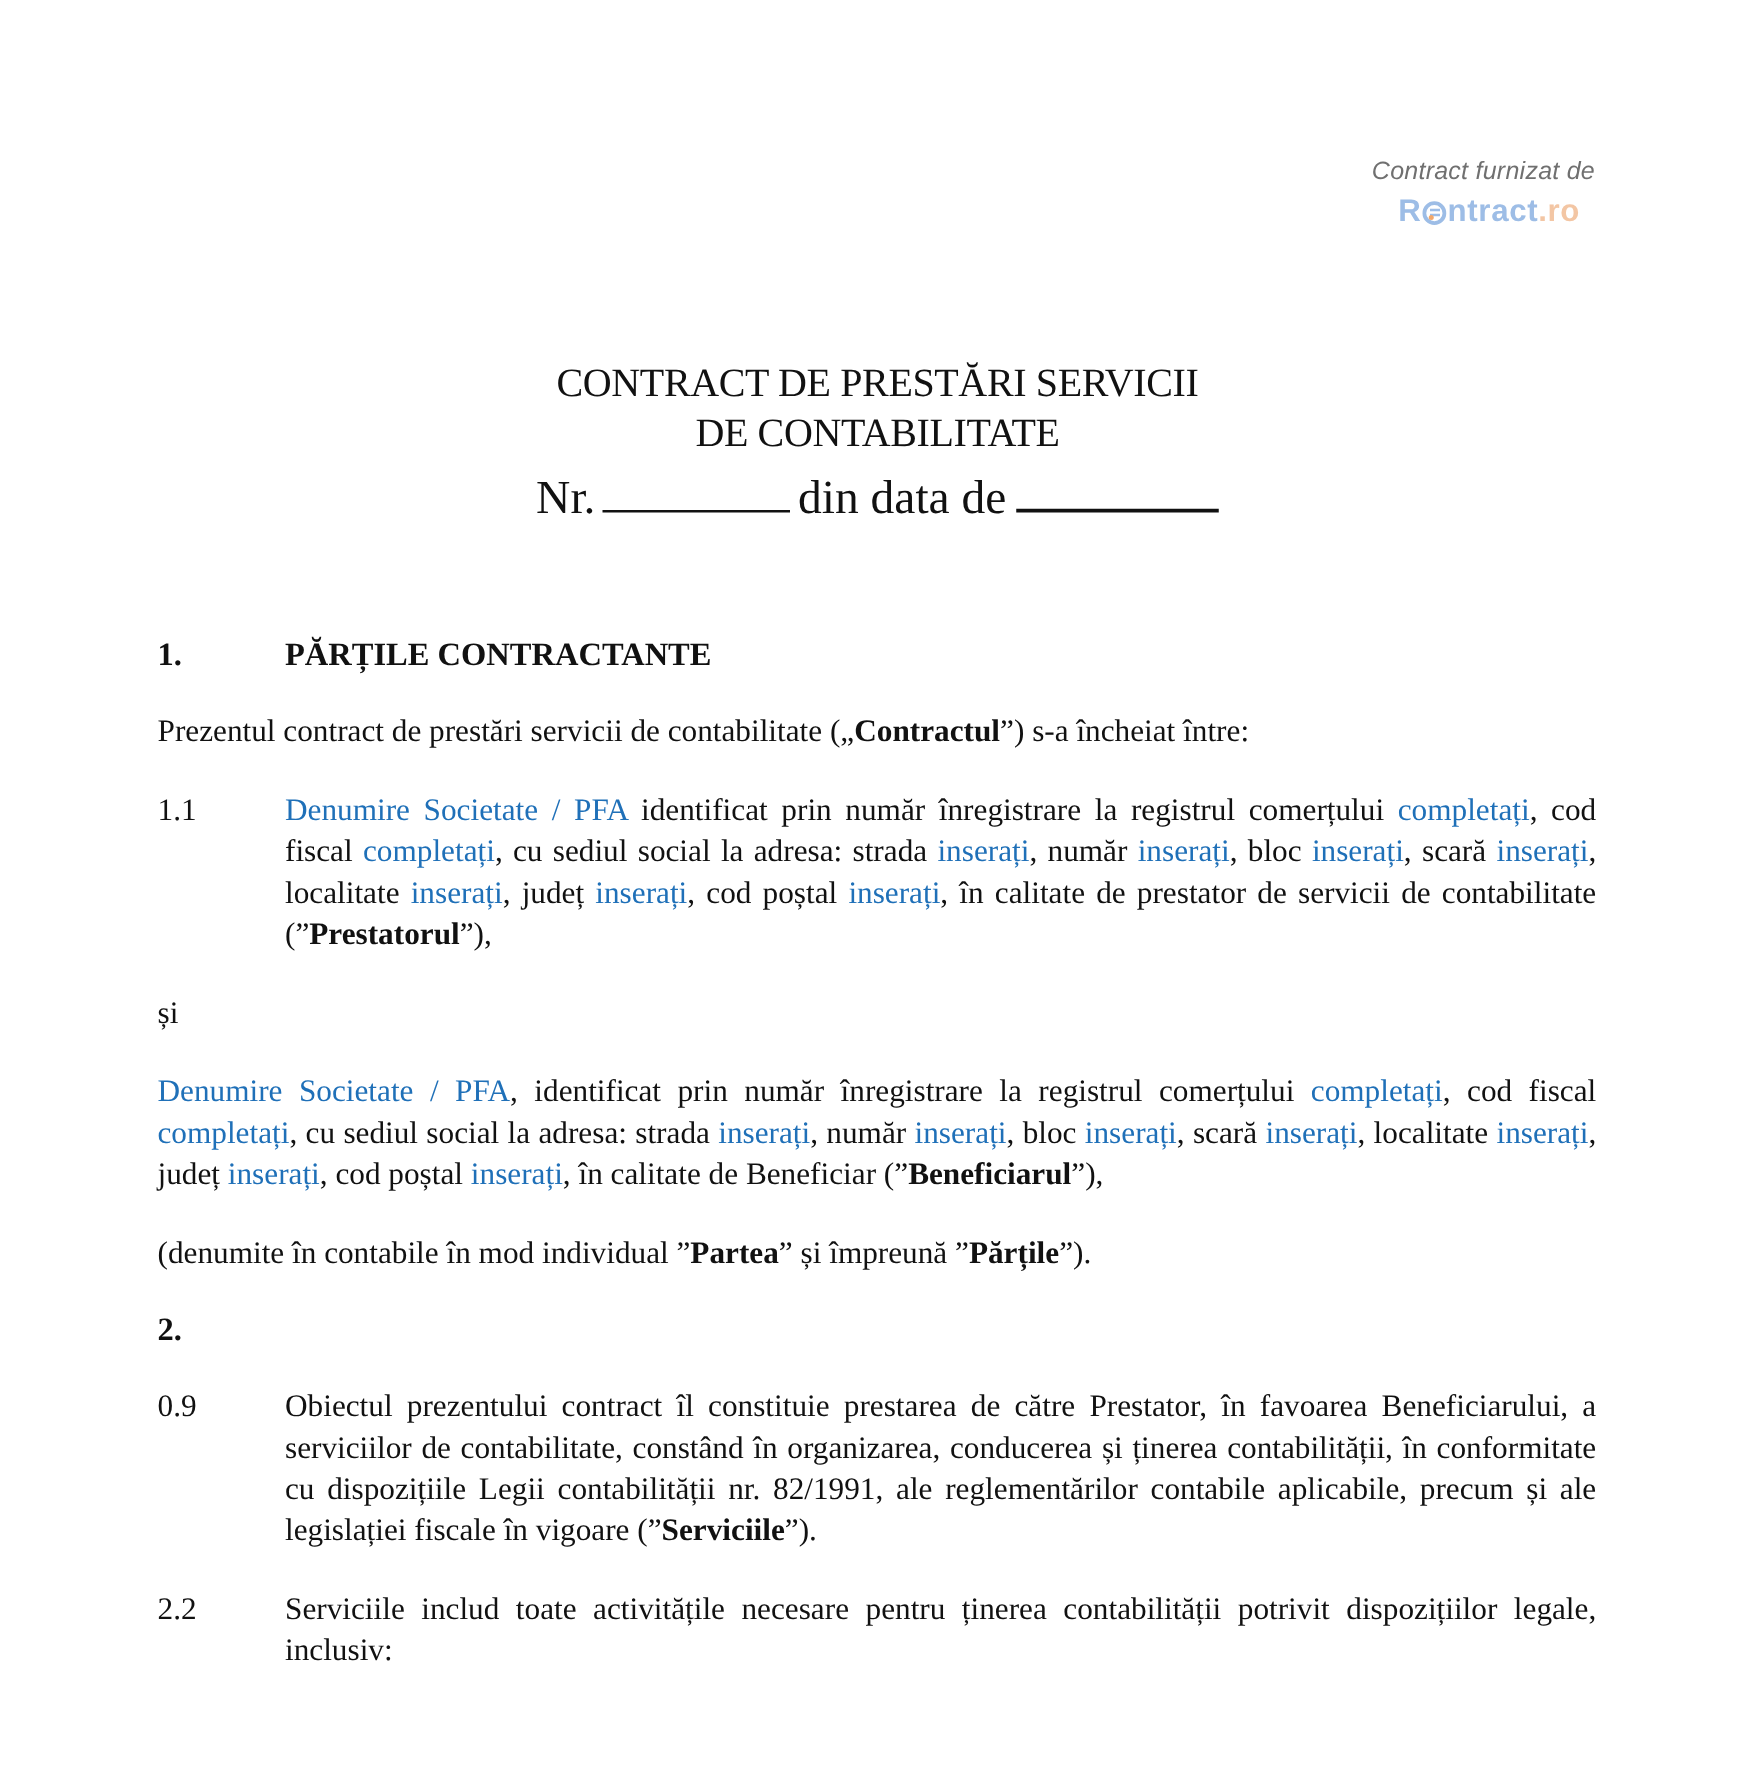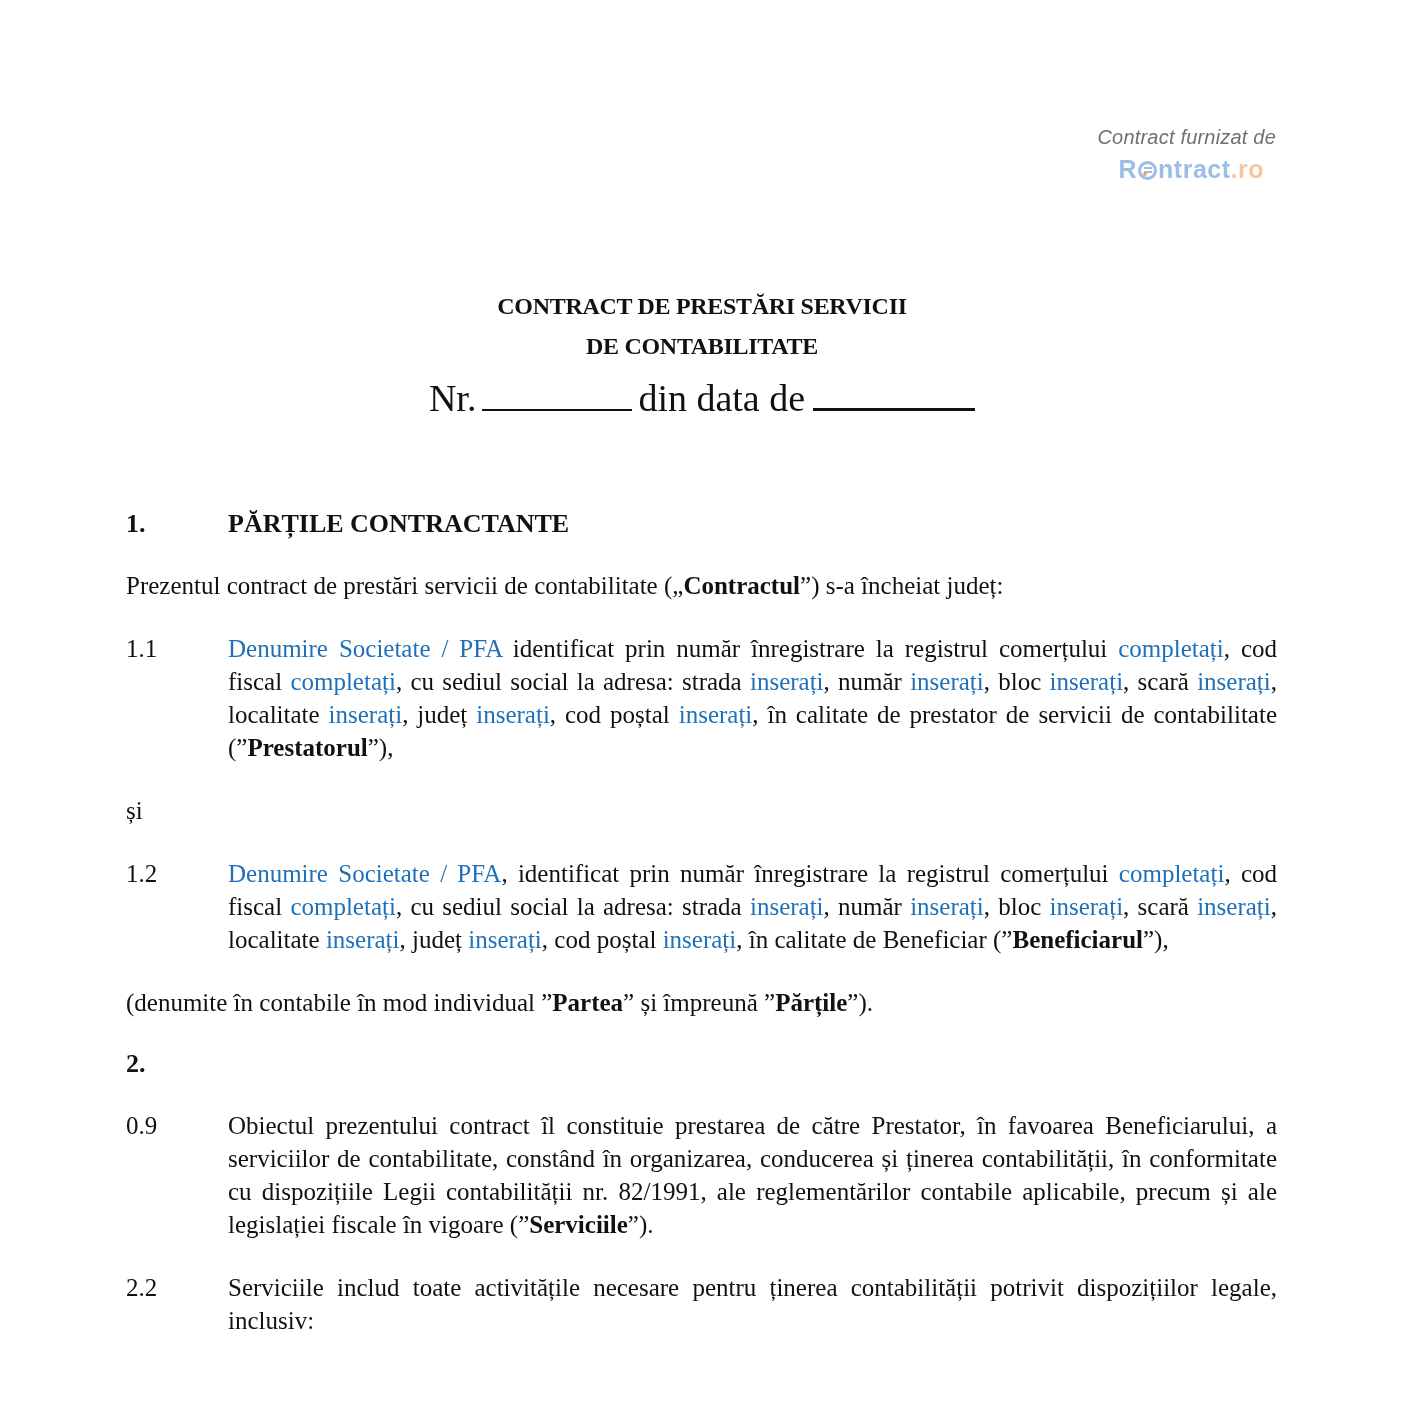--- a/index.html
+++ b/index.html
@@ -76,22 +76,22 @@
     }
 
     
     .title-block {
       position: absolute;
       left: 0; right: 0;
       top: 248px;
       text-align: center;
     }
     .title-line {
-      font-weight: bold;
-      font-size: 24px;
+      font-weight: normal;
+      font-size: 32px;
       line-height: 40px;
       letter-spacing: -0.3px;
     }
     .nr-line {
       font-size: 38px;
       line-height: 40px;
       margin-top: 12px;
     }
     .nr-line .blank {
       display: inline-block;
@@ -174,34 +174,33 @@
     </div>
   </div>
 
   <div class="content">
 
     <div class="heading">
       <span class="num">1.</span>
       <span>PĂRȚILE CONTRACTANTE</span>
     </div>
     <div class="gap-s"></div>
-    <div class="para"><span>Prezentul contract de prestări servicii de contabilitate („</span><b>Contractul</b><span>”) s-a încheiat județ:</span></div>
+    <div class="para"><span>Prezentul contract de prestări servicii de contabilitate („</span><b>Contractul</b><span>”) s-a încheiat între:</span></div>
     <div class="gap-m"></div>
 
     <div class="item">
       <span class="num">1.1</span>
       <div class="text"><span class="fill">Denumire Societate / PFA</span><span>  identificat prin număr înregistrare la registrul comerțului </span><span class="fill">completați</span><span>, cod fiscal </span><span class="fill">completați</span><span>, cu sediul social la adresa: strada </span><span class="fill">inserați</span><span>, număr </span><span class="fill">inserați</span><span>, bloc </span><span class="fill">inserați</span><span>, scară </span><span class="fill">inserați</span><span>, localitate </span><span class="fill">inserați</span><span>, județ </span><span class="fill">inserați</span><span>, cod poștal </span><span class="fill">inserați</span><span>, în calitate de  prestator de servicii de contabilitate (”</span><b>Prestatorul</b><span>”),</span></div>
     </div>
     <div class="gap-m"></div>
 
     <div class="para">și</div>
     <div class="gap-m"></div>
 
     <div class="item">
-      <span class="num">1.2</span>
       <div class="text"><span class="fill">Denumire Societate / PFA</span><span>, identificat prin număr înregistrare la registrul comerțului </span><span class="fill">completați</span><span>, cod fiscal </span><span class="fill">completați</span><span>, cu sediul social la adresa: strada </span><span class="fill">inserați</span><span>, număr </span><span class="fill">inserați</span><span>, bloc </span><span class="fill">inserați</span><span>, scară </span><span class="fill">inserați</span><span>, localitate </span><span class="fill">inserați</span><span>, județ </span><span class="fill">inserați</span><span>, cod poștal </span><span class="fill">inserați</span><span>, în calitate de Beneficiar (”</span><b>Beneficiarul</b><span>”),</span></div>
     </div>
     <div class="gap-m"></div>
 
     <div class="para"><span>(denumite în contabile în mod individual ”</span><b>Partea</b><span>” și împreună ”</span><b>Părțile</b><span>”).</span></div>
     <div class="gap-s"></div>
 
     <div class="heading">
       <span class="num">2.</span>
     </div>

